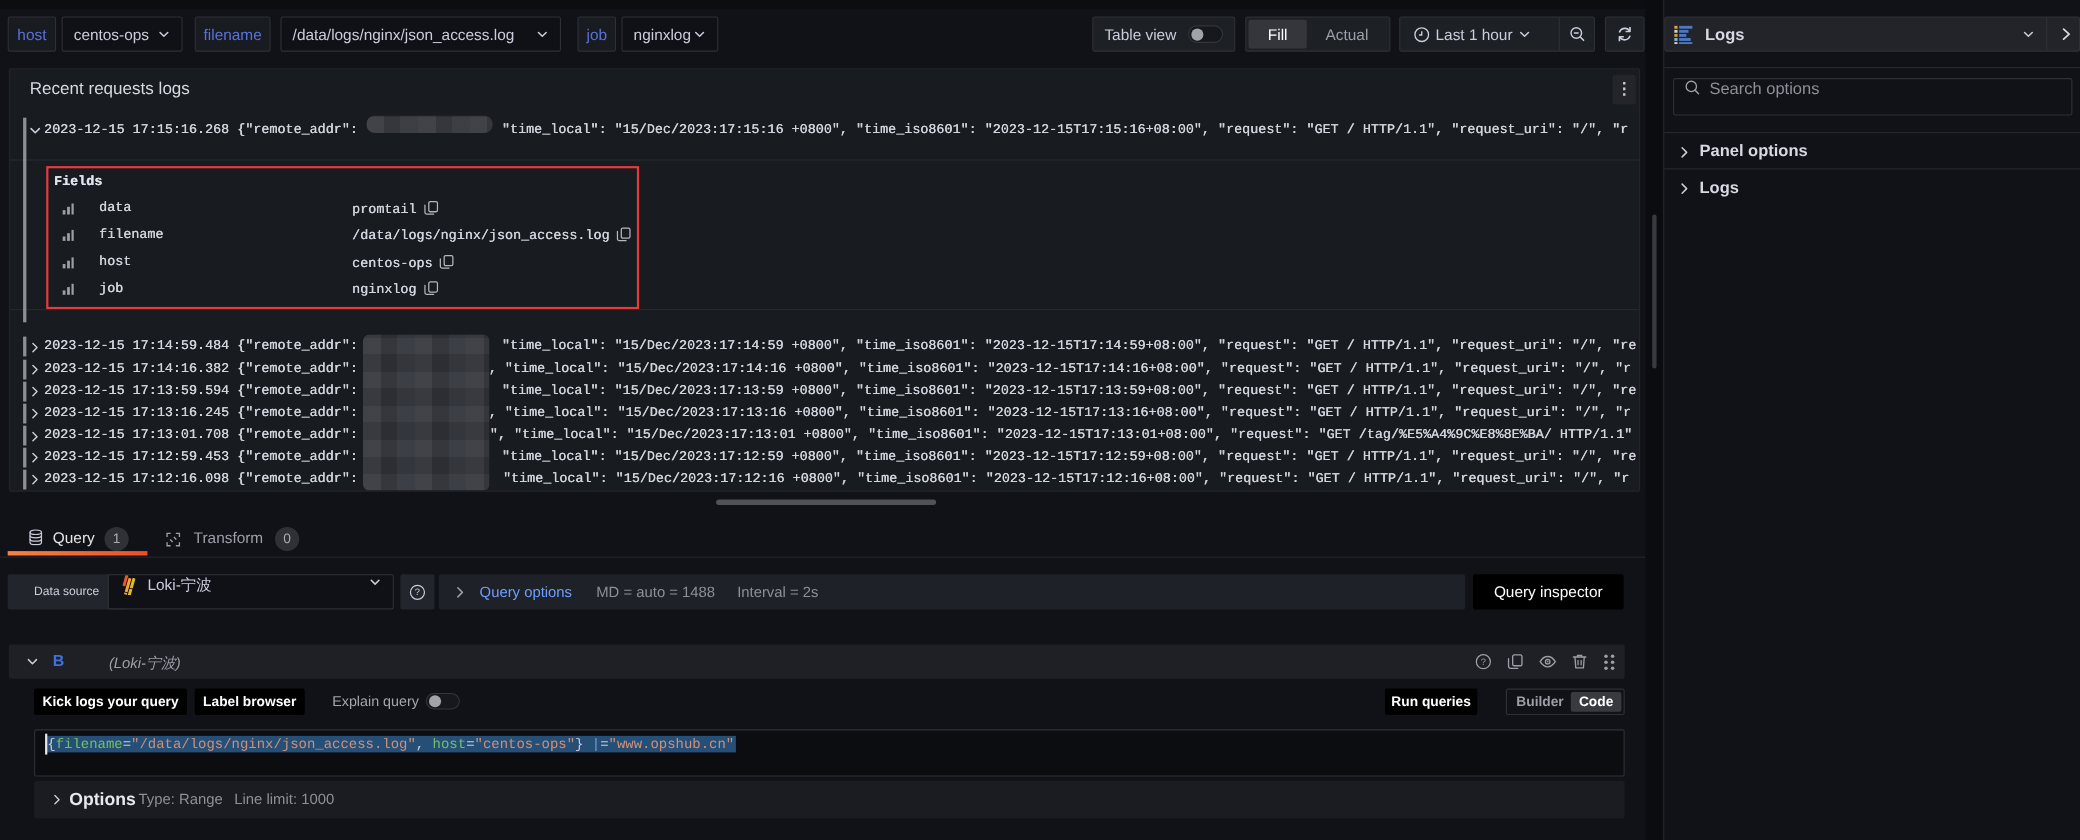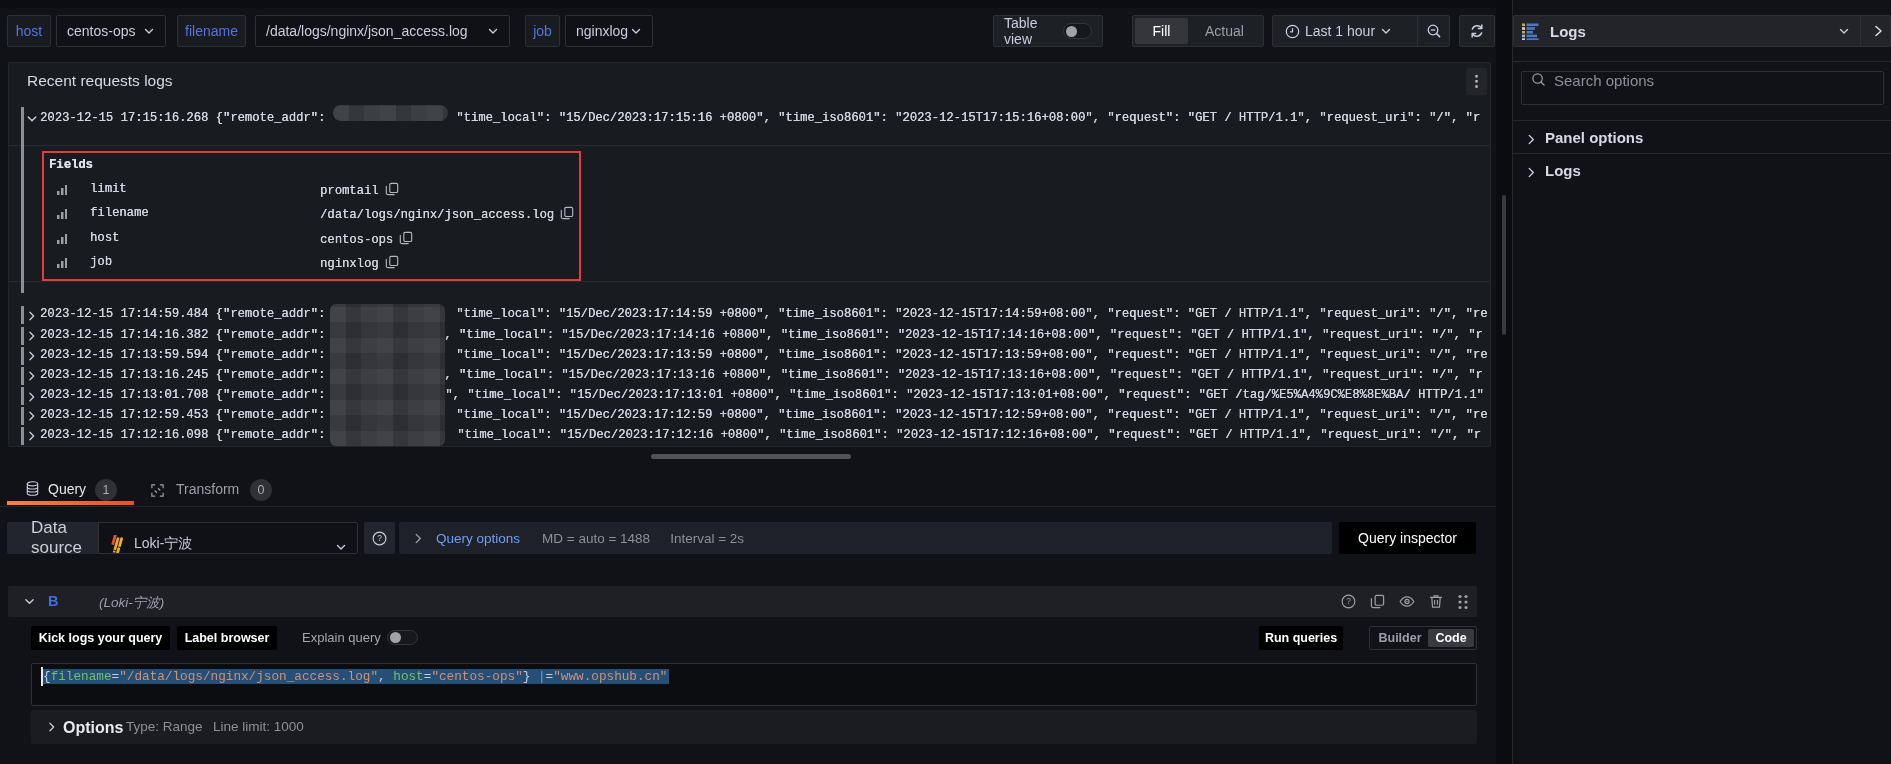--- a/index.html
+++ b/index.html
@@ -64,21 +64,21 @@
       <path d="M2.5 4.5 L6 8 L9.5 4.5" stroke="#ccccdc" stroke-width="1.4" stroke-linecap="round" stroke-linejoin="round"></path>
     </svg>
 </div>
 <div class="abs vlabel" style="left:525px;width:35px;">job</div>
 <div class="abs vval" style="left:565px;width:88px;justify-content:space-between;">nginxlog
   <svg class="caret" viewBox="0 0 12 12" fill="none">
       <path d="M2.5 4.5 L6 8 L9.5 4.5" stroke="#ccccdc" stroke-width="1.4" stroke-linecap="round" stroke-linejoin="round"></path>
     </svg>
 </div>
 
-<div class="abs tbtn" style="left:993px;width:110px;padding:0 10px;justify-content:space-between;">
+<div class="abs tbtn" style="left:993px;width:130px;padding:0 10px;justify-content:space-between;">
   <span>Table view</span>
   <span style="display:inline-block;width:32px;height:16px;border-radius:8px;background:#17181d;border:1px solid #33353b;position:relative;">
     <span style="position:absolute;left:2px;top:1.5px;width:11px;height:11px;border-radius:50%;background:#a2a3aa;"></span>
   </span>
 </div>
 <div class="abs tbtn" style="left:1132px;width:132px;padding:2px;">
   <span style="display:flex;align-items:center;justify-content:center;height:100%;width:53px;background:#34363c;border-radius:2px;color:#fff;font-weight:500;">Fill</span>
   <span style="display:flex;align-items:center;justify-content:center;height:100%;flex:1;color:#9d9ea8;">Actual</span>
 </div>
 <div class="abs tbtn" style="left:1272px;width:178px;">
@@ -120,21 +120,21 @@
         <path d="M1.5 3.5 L6 8 L10.5 3.5" stroke="#ccccdc" stroke-width="1.7" stroke-linecap="round" stroke-linejoin="round"></path>
       </svg>
     <div class="logrow mono" style="left:31px;top:48px;">2023-12-15 17:15:16.268 {"remote_addr":<span style="display:inline-block;width:131px;"></span>"time_local": "15/Dec/2023:17:15:16 +0800", "time_iso8601": "2023-12-15T17:15:16+08:00", "request": "GET / HTTP/1.1", "request_uri": "/", "r</div>
     <div class="abs mosaic" style="left:324px;top:42px;width:115px;height:16px;border-radius:8px;"></div>
 
     <div class="abs" style="left:0;top:82px;width:1481px;height:1px;background:rgba(204,204,220,0.09);"></div>
     <div class="abs" style="left:0;top:218px;width:1481px;height:1px;background:rgba(204,204,220,0.09);"></div>
     <div class="redbox" style="left:33px;top:88px;width:539px;height:130px;"></div>
     <div class="logrow mono" style="left:40px;top:94.5px;font-weight:700;color:#e0e1ea;">Fields</div>
     <div class="fieldrow" style="top:118.5px;">
-        <span class="fname">limit</span>
+        <span class="fname">data</span>
         <span class="fval" style="left:311px;">promtail<svg class="cpy" viewBox="0 0 16 16" fill="none">
             <rect x="5.5" y="1.5" width="9" height="10.5" rx="1.5" stroke="#b5b6c0" stroke-width="1.3"></rect>
             <path d="M10.5 14.5 H3.5 a2 2 0 0 1 -2 -2 V5" stroke="#b5b6c0" stroke-width="1.3" stroke-linecap="round"></path>
           </svg></span>
       </div>
     <div class="fieldrow" style="top:143px;">
         <span class="fname">filename</span>
         <span class="fval" style="left:311px;">/data/logs/nginx/json_access.log<svg class="cpy" viewBox="0 0 16 16" fill="none">
             <rect x="5.5" y="1.5" width="9" height="10.5" rx="1.5" stroke="#b5b6c0" stroke-width="1.3"></rect>
             <path d="M10.5 14.5 H3.5 a2 2 0 0 1 -2 -2 V5" stroke="#b5b6c0" stroke-width="1.3" stroke-linecap="round"></path>
@@ -210,22 +210,22 @@
   <svg width="15" height="15" viewBox="0 0 16 16" fill="none" stroke="#9d9ea8" stroke-width="1.3">
     <path d="M2 5.5 V2 h3.5 M10.5 2 H14 v3.5 M14 10.5 V14 h-3.5 M5.5 14 H2 v-3.5"></path>
     <path d="M5 8 l2.4 2.4 M8.6 5.6 L11 8"></path>
   </svg>
 </div>
 <div class="abs tabtxt" style="left:176px;top:481px;color:#9d9ea8;">Transform</div>
 <div class="abs badge" style="left:250px;top:479px;width:22px;height:22px;line-height:22px;">0</div>
 <div class="abs" style="left:7px;top:501px;width:127px;height:4px;background:linear-gradient(90deg,#fa8142,#ec4f27);"></div>
 <div class="abs" style="left:0;top:506px;width:1496px;height:1px;background:#23252a;"></div>
 
-<div class="abs dslabel" style="left:7px;top:522px;width:106px;height:32px;display:flex;align-items:center;padding-left:24px;font-size:17px;font-weight:500;">Data source</div>
-<div class="abs" style="left:98px;top:522px;width:260px;height:32px;background:#0f1116;border:1px solid #2e3036;border-radius:2px;display:flex;align-items:flex-end;padding:0 10px;">
+<div class="abs dslabel" style="left:7px;top:522px;width:106px;height:32px;display:flex;align-items:center;padding-left:24px;font-size:11px;font-weight:500;">Data source</div>
+<div class="abs" style="left:98px;top:522px;width:260px;height:32px;background:#0f1116;border:1px solid #2e3036;border-radius:2px;display:flex;align-items:flex-start;padding:0 10px;">
   <svg width="17" height="18" viewBox="0 0 17 18">
     <g transform="rotate(16 8 9)">
       <rect x="2.6" y="0.5" width="2.7" height="10.5" rx="0.5" fill="#e8562c"></rect>
       <rect x="6.1" y="2.5" width="2.7" height="13" rx="0.5" fill="#f2a33c"></rect>
       <rect x="9.6" y="1.5" width="2.7" height="9.5" rx="0.5" fill="#e8b820"></rect>
       <rect x="6.1" y="16.2" width="2.7" height="1.8" rx="0.5" fill="#f2a33c"></rect>
       <rect x="9.6" y="11.8" width="2.7" height="6" rx="0.5" fill="#e8b820"></rect>
     </g>
   </svg>
   <span style="margin-left:8px;font-size:14px;">Loki-宁波</span>

